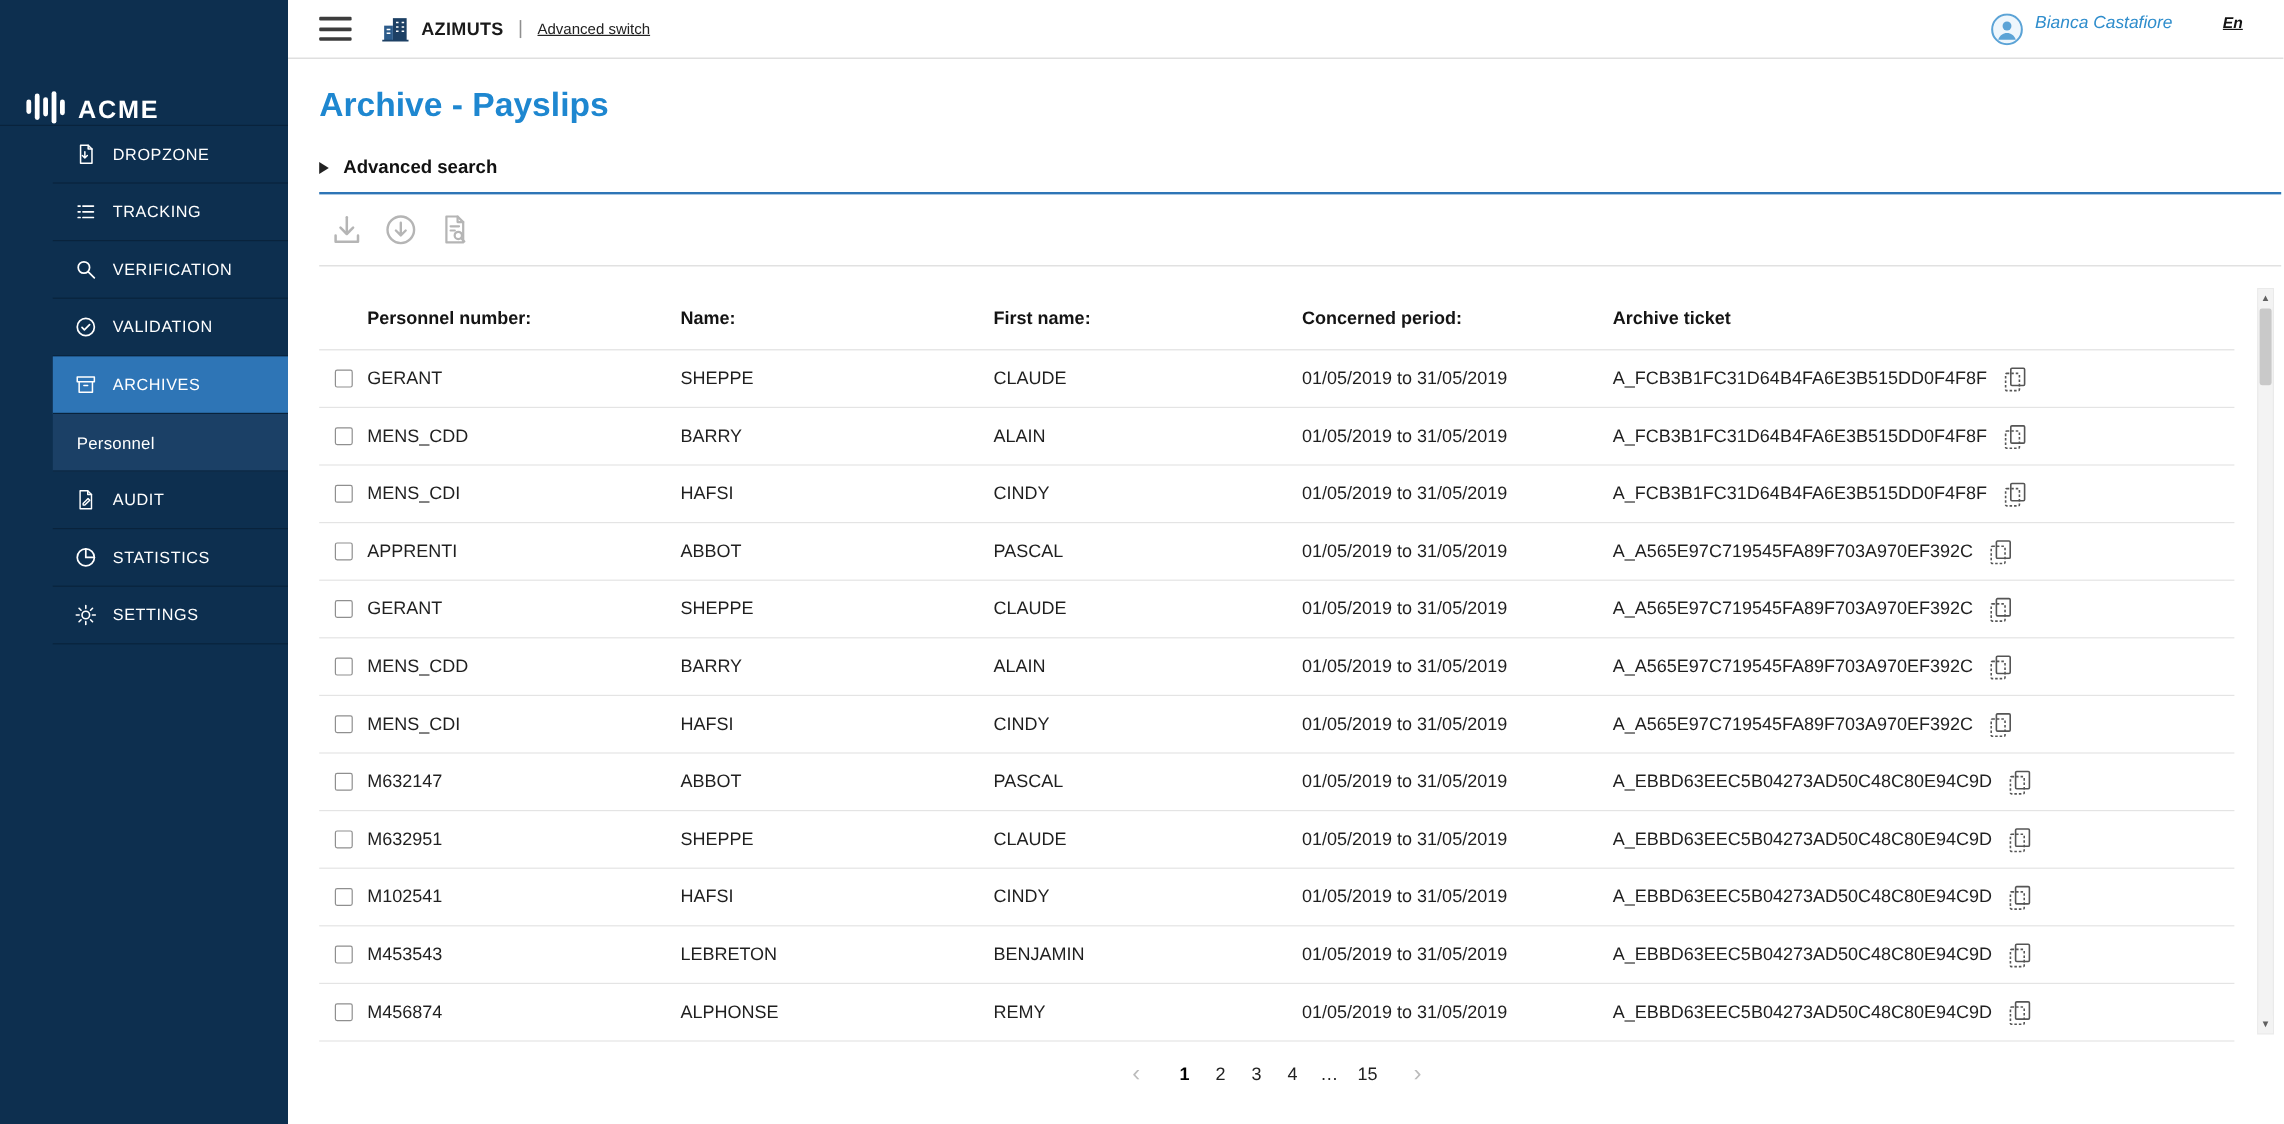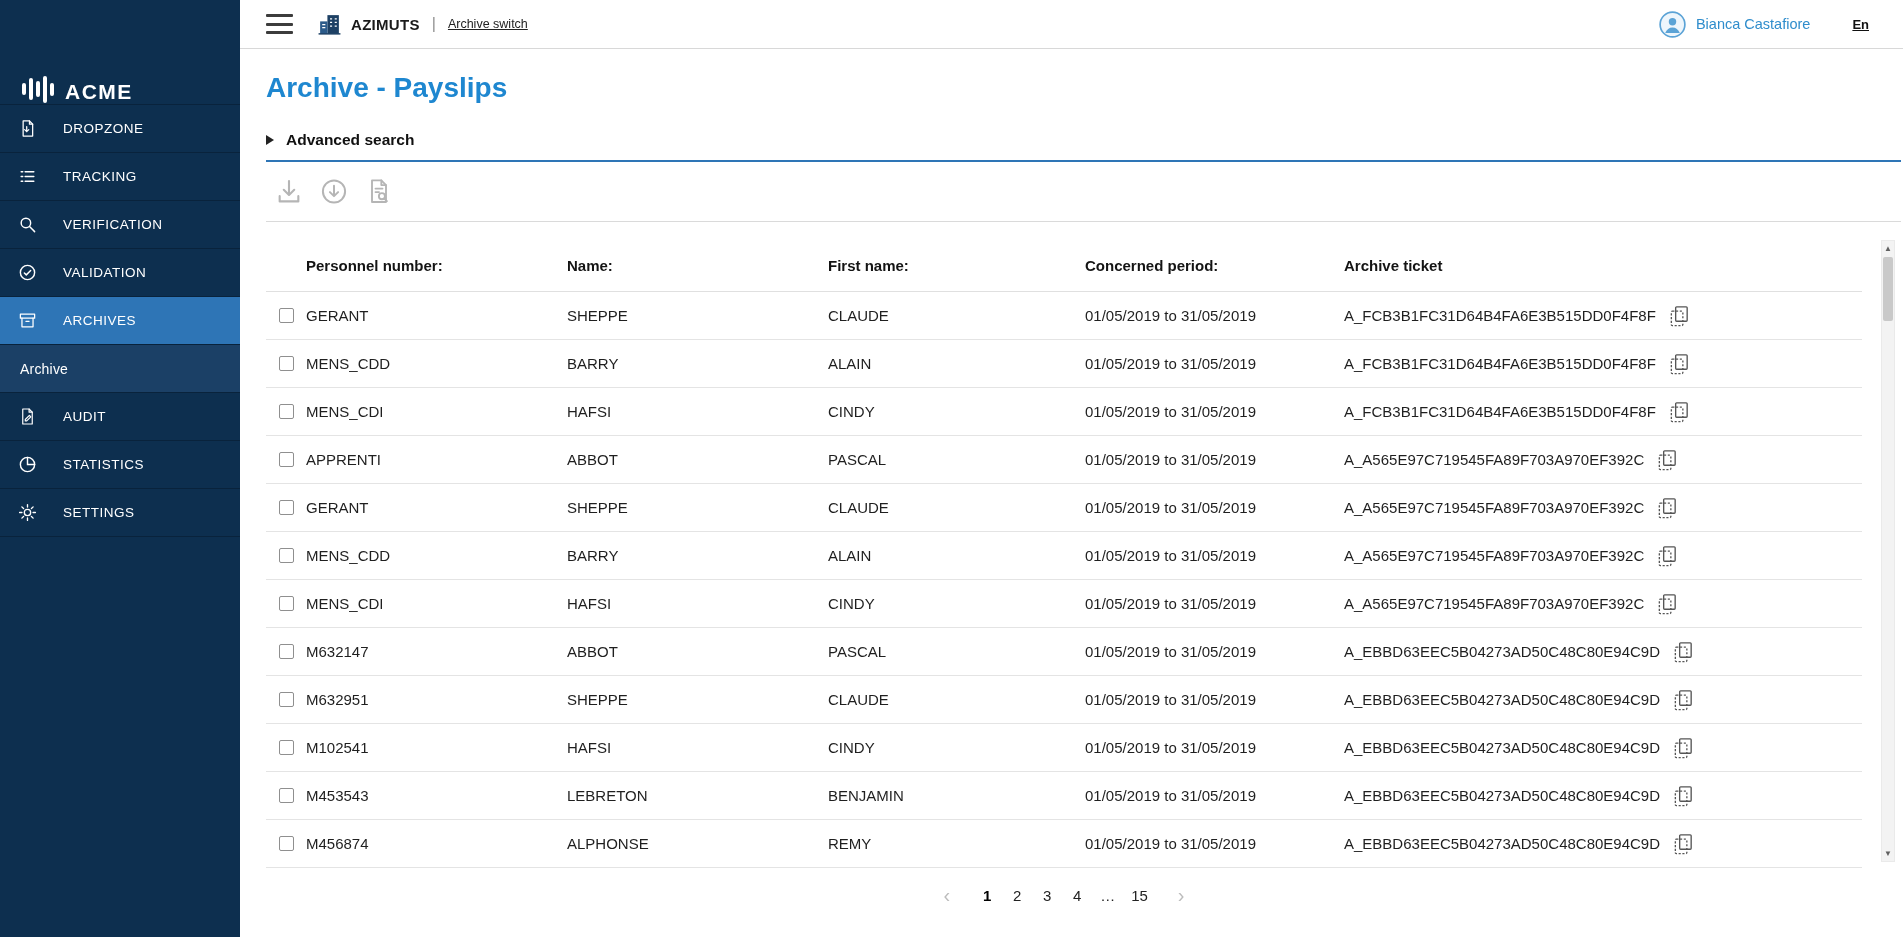--- a/index.html
+++ b/index.html
@@ -10,43 +10,43 @@
   
   .sidebar { flex: 0 0 240px; width: 240px; background: #0d2f4f; color: #fff; }
   .logo { height: 104px; display: flex; align-items: flex-end; gap: 11px; padding-left: 22px; }
   .logo-bars { display: flex; align-items: center; gap: 3px; height: 30px; }
   .logo-bars i { display: block; width: 4px; background: #fff; border-radius: 2px; }
   .logo-bars i:nth-child(1){height:12px} .logo-bars i:nth-child(2){height:22px}
   .logo-bars i:nth-child(3){height:16px} .logo-bars i:nth-child(4){height:27px}
   .logo-bars i:nth-child(5){height:13px}
   .logo-text { font-size: 21px; font-weight: bold; letter-spacing: 1.5px; }
   .side-nav { border-top: 1px solid #09233c; }
-  .side-item { height: 48px; display: flex; align-items: center; gap: 26px;
-               padding-left: 18px; border-bottom: 1px solid #09233c; cursor: pointer; }
+  .side-item { height: 48px; display: flex; align-items: center; gap: 13px;
+               padding-left: 18px; border-bottom: 1px solid #09233c; cursor: pointer; margin-left: 44px; }
   .side-item.active { background: #2e75b6; }
   .side-item.sub { background: #1b4066; padding-left: 20px; }
   .s-icon { width: 19px; height: 19px; display: inline-flex; color: #fff; flex: 0 0 19px; }
   .s-icon svg { width: 100%; height: 100%; }
   .s-label { font-size: 13.5px; letter-spacing: 0.5px; }
   .side-item.sub .s-label { font-size: 14px; letter-spacing: 0.2px; }
 
   
   .main { flex: 1; position: relative; background: #fff; display: flex; flex-direction: column; }
 
   .topbar { height: 49px; flex: 0 0 49px; background: #fff; border-bottom: 1px solid #d8d8d8;
             display: flex; align-items: center; padding: 0 34px 0 26px; }
   .hamburger { width: 27px; height: 20px; display: flex; flex-direction: column;
                justify-content: space-between; background: none; border: none; cursor: pointer; }
   .hamburger i { display: block; height: 3px; background: #3c3c3c; border-radius: 1px; }
   .building-icon { width: 25px; height: 25px; margin-left: 24px; display: inline-flex; }
   .building-icon svg { width: 100%; height: 100%; }
   .app-name { font-weight: bold; font-size: 15px; color: #1a1a1a; letter-spacing: 0.3px; margin-left: 9px; }
   .tb-divider { color: #8f8f8f; font-size: 16px; margin: 0 12px; }
   .company-switch { font-size: 12.5px; color: #222; text-decoration: underline; cursor: pointer; }
-  .tb-right { margin-left: auto; display: flex; align-items: center; }
+  .tb-right { margin-left: auto; display: flex; align-items: flex-start; font-style: italic; }
   .avatar { width: 27px; height: 27px; display: inline-flex; cursor: pointer; }
   .avatar svg { width: 100%; height: 100%; }
   .user-name { color: #2f8dcc; font-size: 14.5px; margin-left: 10px; cursor: pointer; }
   .lang { font-size: 13px; font-weight: bold; color: #111; text-decoration: underline;
           margin-left: 42px; cursor: pointer; }
 
   .content { flex: 1; padding-left: 26px; position: relative; }
   .page-title { margin-top: 23px; font-size: 28px; font-weight: bold; color: #1e87d0; }
 
   .adv-search { margin-top: 27px; margin-right: 2px; display: flex; align-items: center; gap: 12px;
@@ -155,21 +155,21 @@
             <svg viewBox="0 0 24 24" fill="none" stroke="currentColor" stroke-width="1.6" stroke-linecap="round" stroke-linejoin="round">
               <rect x="3" y="4" width="18" height="5"></rect>
               <path d="M5 9v11h14V9"></path>
               <path d="M10 13h4"></path>
             </svg>
           </span>
     <span class="s-label">ARCHIVES</span>
   </div>
         <div class="side-item sub">
 
-    <span class="s-label">Archive</span>
+    <span class="s-label">Personnel</span>
   </div>
         <div class="side-item">
     <span class="s-icon">
             <svg viewBox="0 0 24 24" fill="none" stroke="currentColor" stroke-width="1.5" stroke-linecap="round" stroke-linejoin="round">
               <path d="M6 2.5h8l4 4v15H6z"></path>
               <path d="M14 2.5v4h4"></path>
               <path d="M9.2 15.8l5.2-5.2 1.8 1.8-5.2 5.2H9.2z"></path>
             </svg>
           </span>
     <span class="s-label">AUDIT</span>
@@ -207,21 +207,21 @@
         <svg viewBox="0 0 24 24">
           <rect x="10" y="3" width="11" height="18" fill="#1d4064"></rect>
           <rect x="3" y="9" width="7" height="12" fill="#2c5b8a"></rect>
           <path d="M12.5 6.5h2M17 6.5h2M12.5 10h2M17 10h2M12.5 13.5h2M17 13.5h2" stroke="#ffffff" stroke-width="1.2"></path>
           <path d="M5 12h3M5 15h3" stroke="#ffffff" stroke-width="1.2"></path>
           <path d="M1.5 21h21" stroke="#1d4064" stroke-width="1.4"></path>
         </svg>
       </span>
       <span class="app-name">AZIMUTS</span>
       <span class="tb-divider">|</span>
-      <a class="company-switch">Archive switch</a>
+      <a class="company-switch">Advanced switch</a>
       <div class="tb-right">
         <span class="avatar">
           <svg viewBox="0 0 24 24">
             <circle cx="12" cy="12" r="11" fill="#eef6fc" stroke="#5ba3d6" stroke-width="1.5"></circle>
             <circle cx="12" cy="9.5" r="3.3" fill="#5ba3d6"></circle>
             <path d="M5.5 19.6c1.2-3.2 3.6-4.9 6.5-4.9s5.3 1.7 6.5 4.9" fill="#5ba3d6"></path>
           </svg>
         </span>
         <span class="user-name">Bianca Castafiore</span>
         <span class="lang">En</span>

